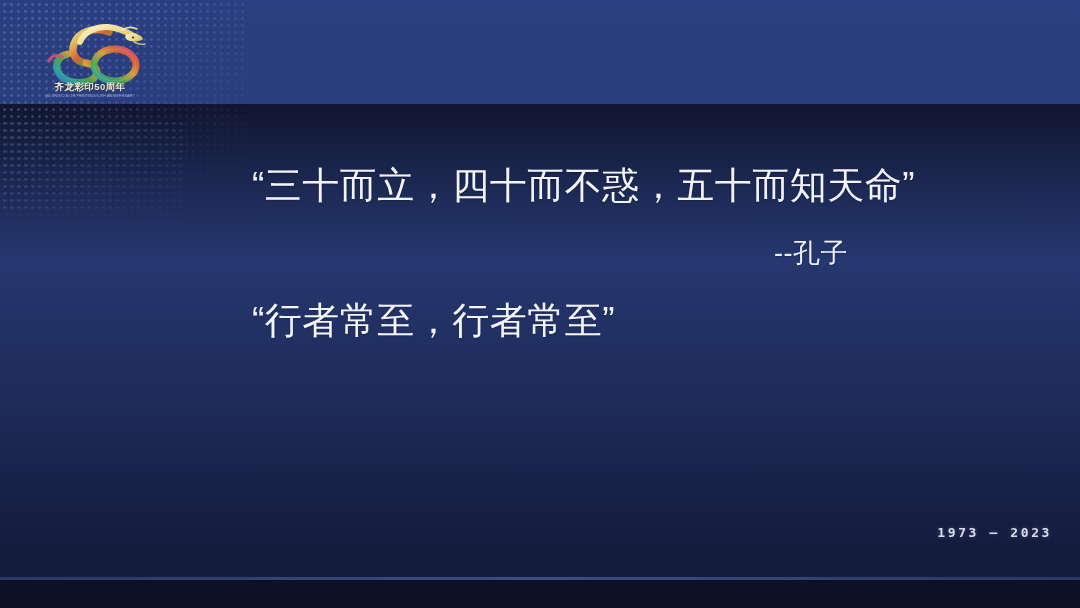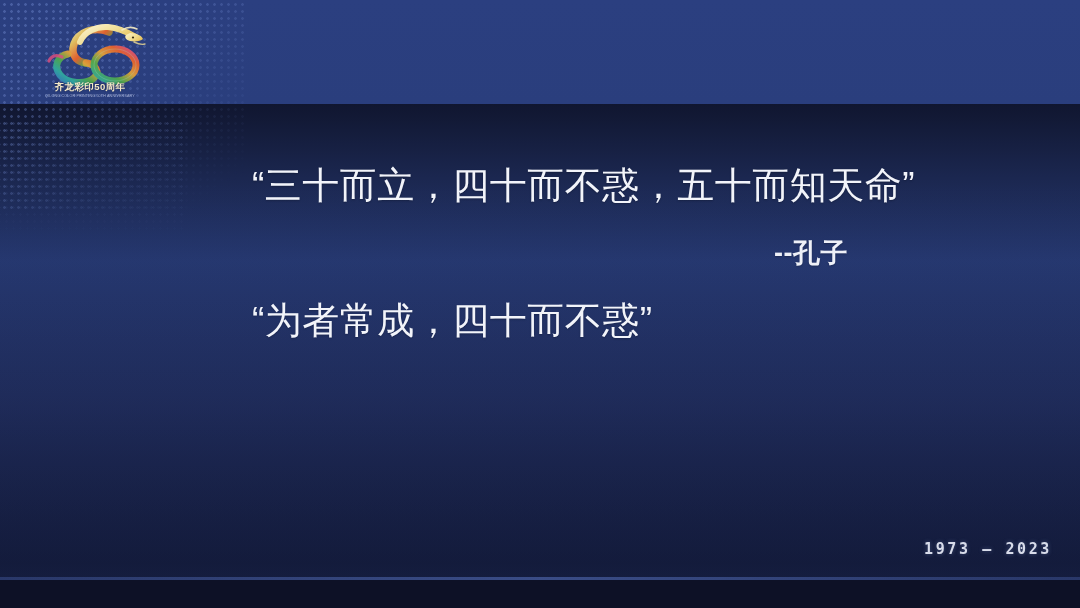--- a/index.html
+++ b/index.html
@@ -142,35 +142,35 @@
   .quote-2 {
     left: 252px;
     top: 296px;
     font-size: 37px;
   }
   .attrib {
     position: absolute;
     right: 232px;
     color: #eef0f7;
     font-size: 27px;
-    font-weight: 700;
+    font-weight: 400;
     letter-spacing: 0.5px;
     white-space: nowrap;
     text-shadow: 0 1px 2px rgba(0,0,0,0.22);
   }
   .attrib-1 { top: 235px; }
   .attrib-2 { top: 371px; }
 
   
   .year {
     position: absolute;
     right: 28px;
-    bottom: 22px;
+    bottom: 40px;
     font-family: "DejaVu Sans Mono", "Liberation Mono", monospace;
-    font-size: 15px;
+    font-size: 13px;
     font-weight: bold;
     letter-spacing: 2.6px;
     color: #d8dcea;
     text-shadow: 0 0 4px rgba(160,180,235,0.35);
     z-index: 6;
     white-space: nowrap;
   }
 </style>
 </head>
 <body>
@@ -231,19 +231,19 @@
       <path d="M28 39 C22 36 17 38 15 43" fill="none" stroke="#D94E7E" stroke-width="3.2" stroke-linecap="round" opacity="0.85"></path>
     </svg>
     <div class="logo-caption">齐龙彩印50周年</div>
     <div class="logo-subcaption">QILONG COLOR PRINTING 50TH ANNIVERSARY</div>
   </div>
 
   <div class="content">
     <div class="quote quote-1">“三十而立，四十而不惑，五十而知天命”</div>
     <div class="attrib attrib-1">--孔子</div>
 
-    <div class="quote quote-2">“为者常成，四十而不惑”</div>
+    <div class="quote quote-2">“行者常至，行者常至”</div>
   </div>
 
   <div class="year">1973 — 2023</div>
 
   <div class="bottom-rule"></div>
 </div>
 
 </body></html>

